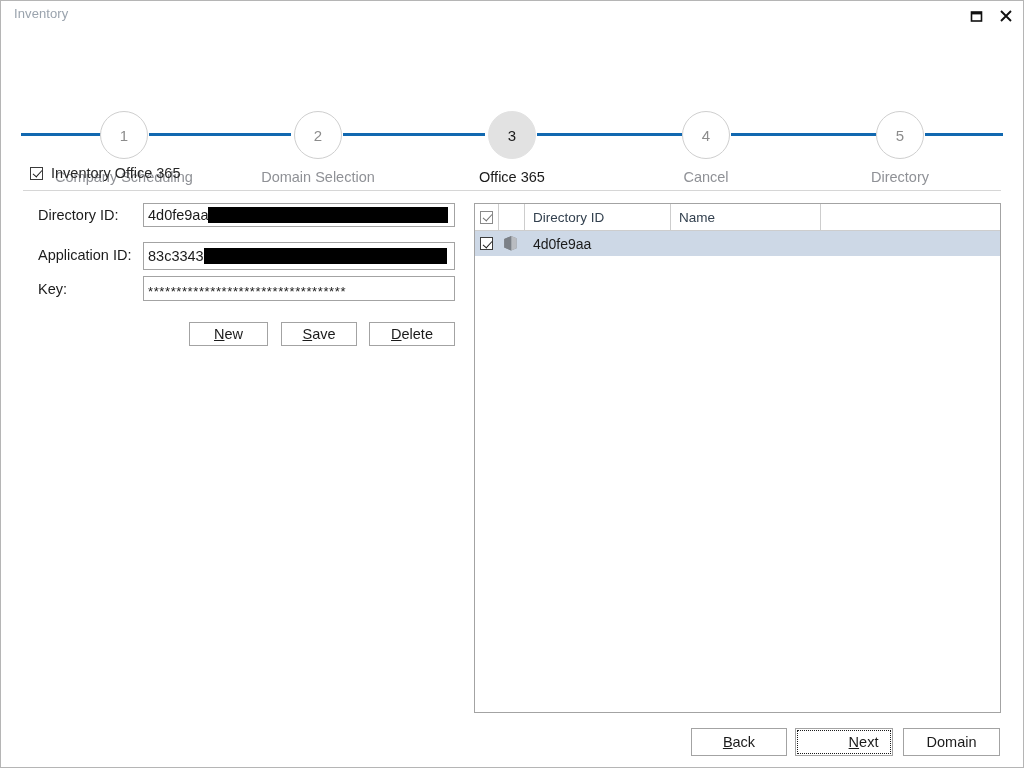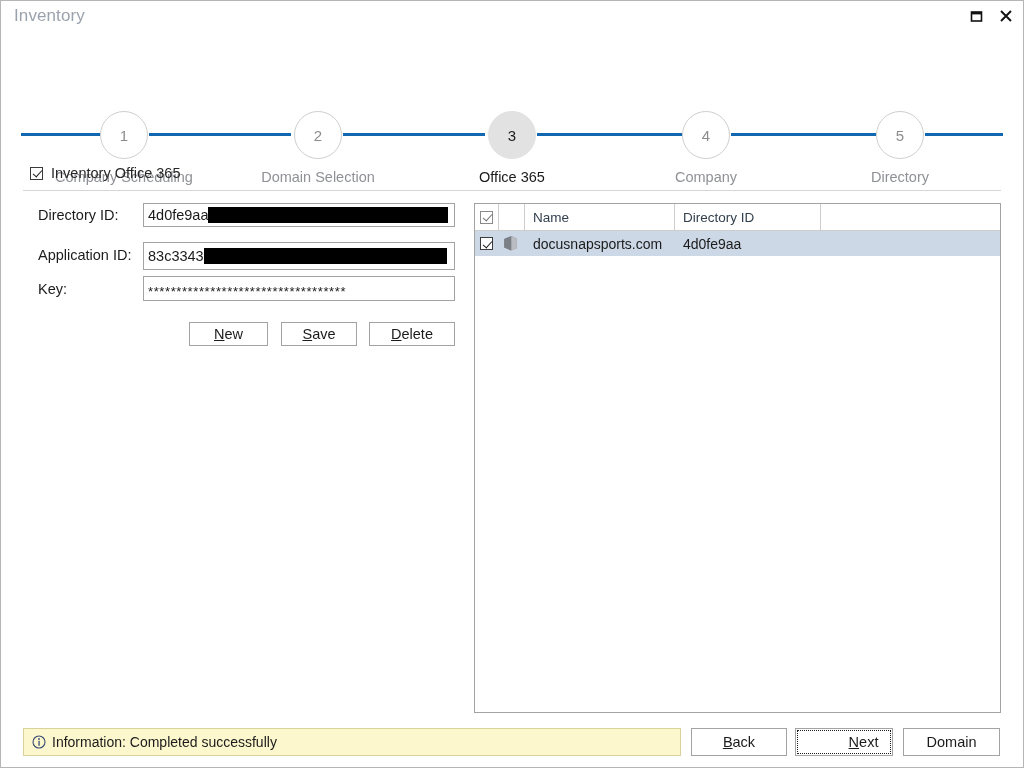--- a/index.html
+++ b/index.html
@@ -22,21 +22,21 @@
   }
 
   
   .titlebar {
     position: absolute; top: 0; left: 0;
     width: 1022px; height: 34px;
     background: #ffffff;
   }
   .title-text {
     position: absolute; left: 13px; top: 5px;
-    font-size: 17px; color: #9aa3ad;
+    font-size: 13px; color: #9aa3ad;
     letter-spacing: .1px;
     font-family: "Liberation Sans", sans-serif;
   }
   .win-btns {
     position: absolute; right: 2px; top: 2px;
     display: flex; align-items: center; gap: 0px;
   }
   .win-btn {
     width: 30px; height: 26px;
     display: flex; align-items: center; justify-content: center;
@@ -270,21 +270,21 @@
     <div class="step" style="left:681px;">
         <span>4</span>
       </div>
     <div class="step" style="left:875px;">
         <span>5</span>
       </div>
 
     <div class="step-label" style="left:123px;">Company Scheduling</div>
     <div class="step-label" style="left:317px;">Domain Selection</div>
     <div class="step-label active" style="left:511px;">Office 365</div>
-    <div class="step-label" style="left:705px;">Company</div>
+    <div class="step-label" style="left:705px;">Cancel</div>
     <div class="step-label" style="left:899px;">Directory</div>
   </div>
 
   <div class="sec-check">
     <span class="cb checked"></span>
     <span class="sec-check-label">Inventory Office 365</span>
   </div>
   <div class="hr"></div>
 
   <div class="form">
@@ -316,50 +316,41 @@
         <span><u>D</u>elete</span>
       </div>
   </div>
 
   <div class="grid">
     <div class="grid-header">
       <div class="gh-cell check" style="width:24px; padding-left:5px;">
         <span class="cb light checked"></span>
       </div>
       <div class="gh-cell" style="width:26px;"></div>
+      <div class="gh-cell" style="width:146px;">Directory ID</div>
       <div class="gh-cell" style="width:150px;">Name</div>
-      <div class="gh-cell" style="width:146px;">Directory ID</div>
       <div class="gh-cell" style="flex:1;"></div>
     </div>
 
     <div class="grid-row">
       <div class="gr-cell check" style="width:24px; padding-left:5px;">
         <span class="cb checked"></span>
       </div>
       <div class="gr-cell" style="width:26px; padding-left:4px;">
         <svg class="o365-icon" width="15" height="17" viewBox="0 0 15 17">
           <path d="M1.2 12.6 L8.2 15.6 L13.6 13.3 L13.6 3.3 L8.2 1.1 L1.2 4.1 Z" fill="#8d9197"></path>
           <path d="M8.2 1.1 L8.2 15.6 L13.6 13.3 L13.6 3.3 Z" fill="#b9bcc1"></path>
           <path d="M1.2 4.1 L8.2 1.1 L8.2 15.6 L1.2 12.6 Z" fill="#7b8087"></path>
         </svg>
       </div>
-      <div class="gr-cell" style="width:150px;">docusnapsports.com</div>
       <div class="gr-cell" style="width:146px;">4d0fe9aa</div>
       <div class="gr-cell" style="flex:1;"></div>
     </div>
   </div>
 
-  <div class="statusbar">
-    <svg width="14" height="14" viewBox="0 0 14 14">
-      <circle cx="7" cy="7" r="6" fill="none" stroke="#3a4e74" stroke-width="1.1"></circle>
-      <circle cx="7" cy="4" r="0.9" fill="#3a4e74"></circle>
-      <rect x="6.4" y="5.8" width="1.3" height="5" fill="#3a4e74"></rect>
-    </svg>
-    <span class="status-text">Information: Completed successfully</span>
-  </div>
 
   <div class="footer-btn" style="left:690px; top:727px; width:96px;">
       <span><u>B</u>ack</span>
     </div>
   <div class="footer-btn focus" style="left:794px; top:727px; width:98px;padding-left:39px;">
       <span><u>N</u>ext</span>
     </div>
   <div class="footer-btn" style="left:902px; top:727px; width:97px;">
       <span>Domain</span>
     </div>

